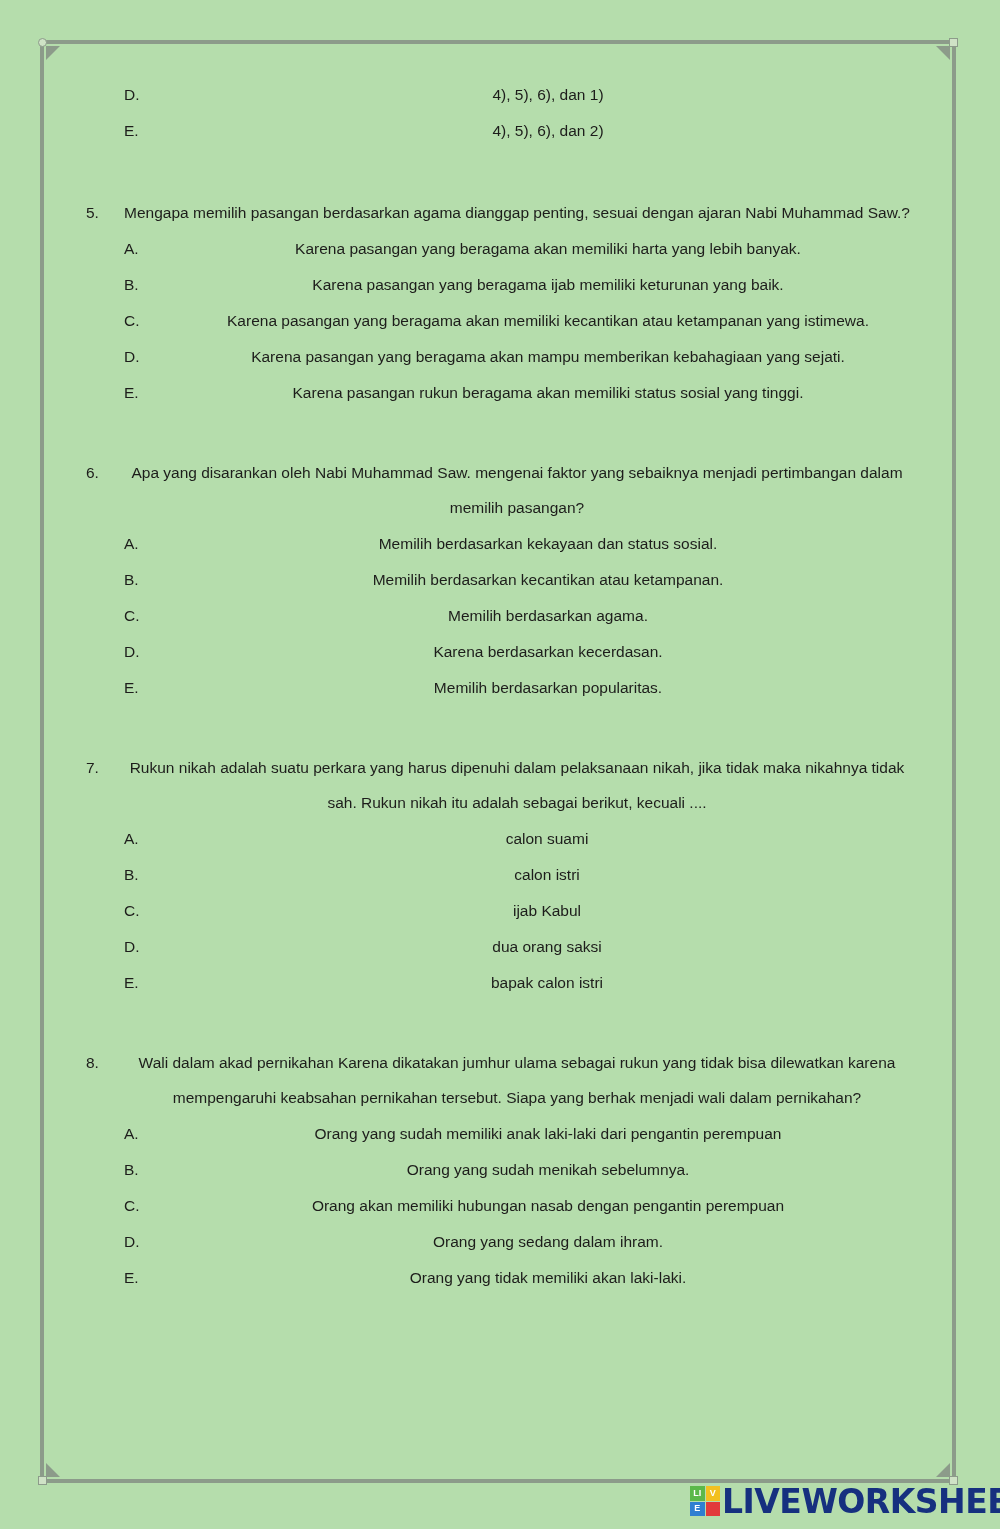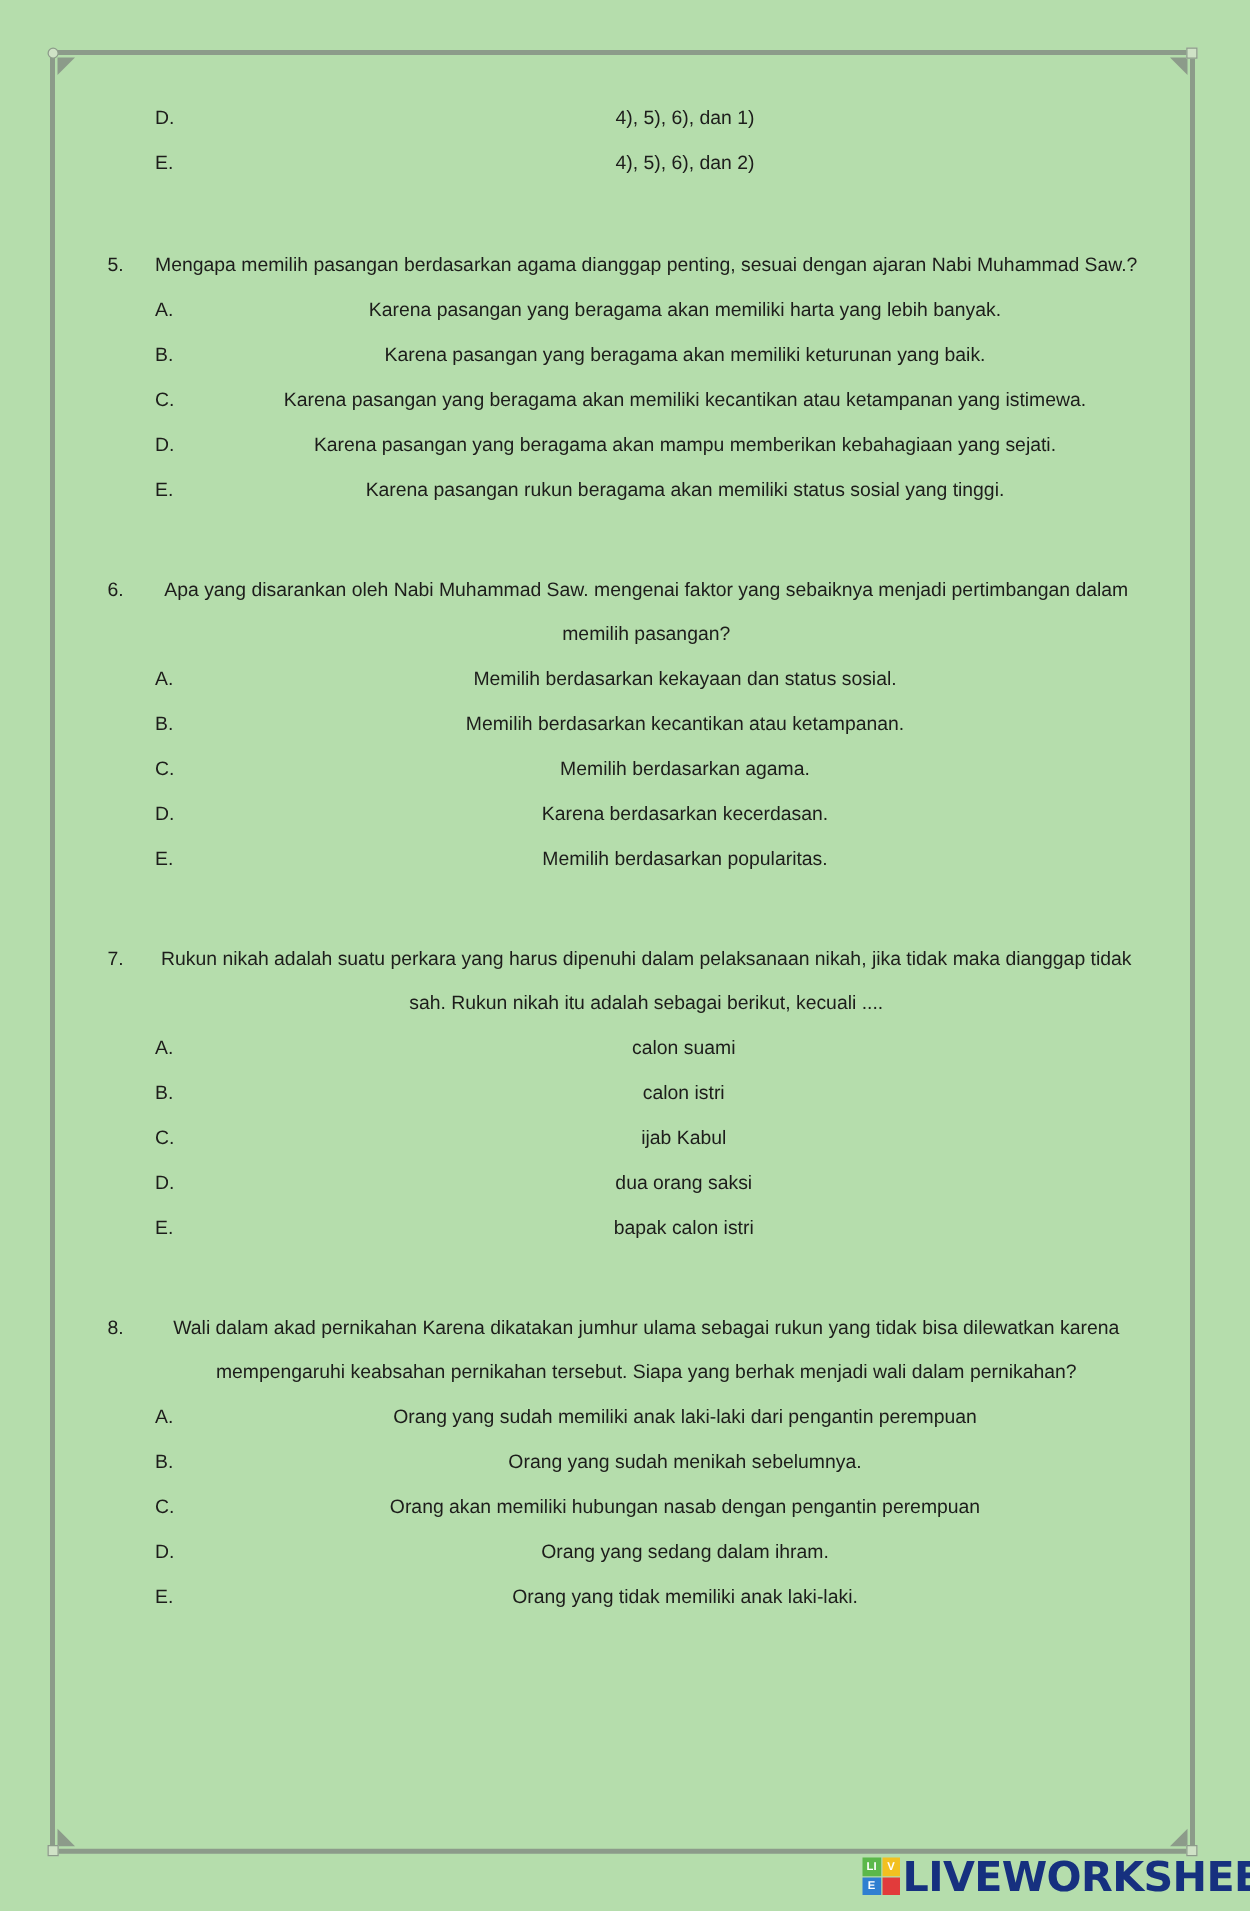--- a/index.html
+++ b/index.html
@@ -178,21 +178,21 @@
       <span class="qnum">5.</span>
       <span class="qtext">Mengapa memilih pasangan berdasarkan agama dianggap penting, sesuai dengan ajaran Nabi Muhammad Saw.?</span>
     </div>
     <div class="options">
       <div class="opt">
         <span class="opt-letter">A.</span>
         <span class="opt-text">Karena pasangan yang beragama akan memiliki harta yang lebih banyak.</span>
       </div>
       <div class="opt">
         <span class="opt-letter">B.</span>
-        <span class="opt-text">Karena pasangan yang beragama akan memiliki keturunan yang baik.</span>
+        <span class="opt-text">Karena pasangan yang beragama ijab memiliki keturunan yang baik.</span>
       </div>
       <div class="opt">
         <span class="opt-letter">C.</span>
         <span class="opt-text">Karena pasangan yang beragama akan memiliki kecantikan atau ketampanan yang istimewa.</span>
       </div>
       <div class="opt">
         <span class="opt-letter">D.</span>
         <span class="opt-text">Karena pasangan yang beragama akan mampu memberikan kebahagiaan yang sejati.</span>
       </div>
       <div class="opt">
@@ -227,21 +227,21 @@
       <div class="opt">
         <span class="opt-letter">E.</span>
         <span class="opt-text">Memilih berdasarkan popularitas.</span>
       </div>
     </div>
   </div>
 
   <div class="qblock">
     <div class="qline">
       <span class="qnum">7.</span>
-      <span class="qtext">Rukun nikah adalah suatu perkara yang harus dipenuhi dalam pelaksanaan nikah, jika tidak maka dianggap tidak sah. Rukun nikah itu adalah sebagai berikut, kecuali ....</span>
+      <span class="qtext">Rukun nikah adalah suatu perkara yang harus dipenuhi dalam pelaksanaan nikah, jika tidak maka nikahnya tidak sah. Rukun nikah itu adalah sebagai berikut, kecuali ....</span>
     </div>
     <div class="options">
       <div class="opt tight">
         <span class="opt-letter">A.</span>
         <span class="opt-text">calon suami</span>
       </div>
       <div class="opt tight">
         <span class="opt-letter">B.</span>
         <span class="opt-text">calon istri</span>
       </div>
@@ -277,21 +277,21 @@
       <div class="opt">
         <span class="opt-letter">C.</span>
         <span class="opt-text">Orang akan memiliki hubungan nasab dengan pengantin perempuan</span>
       </div>
       <div class="opt">
         <span class="opt-letter">D.</span>
         <span class="opt-text">Orang yang sedang dalam ihram.</span>
       </div>
       <div class="opt">
         <span class="opt-letter">E.</span>
-        <span class="opt-text">Orang yang tidak memiliki anak laki-laki.</span>
+        <span class="opt-text">Orang yang tidak memiliki akan laki-laki.</span>
       </div>
     </div>
   </div>
 
 </div>
 
 <div class="footer-logo">
   <div class="logo-mark">
     <span class="logo-cell c1">LI</span>
     <span class="logo-cell c2">V</span>

